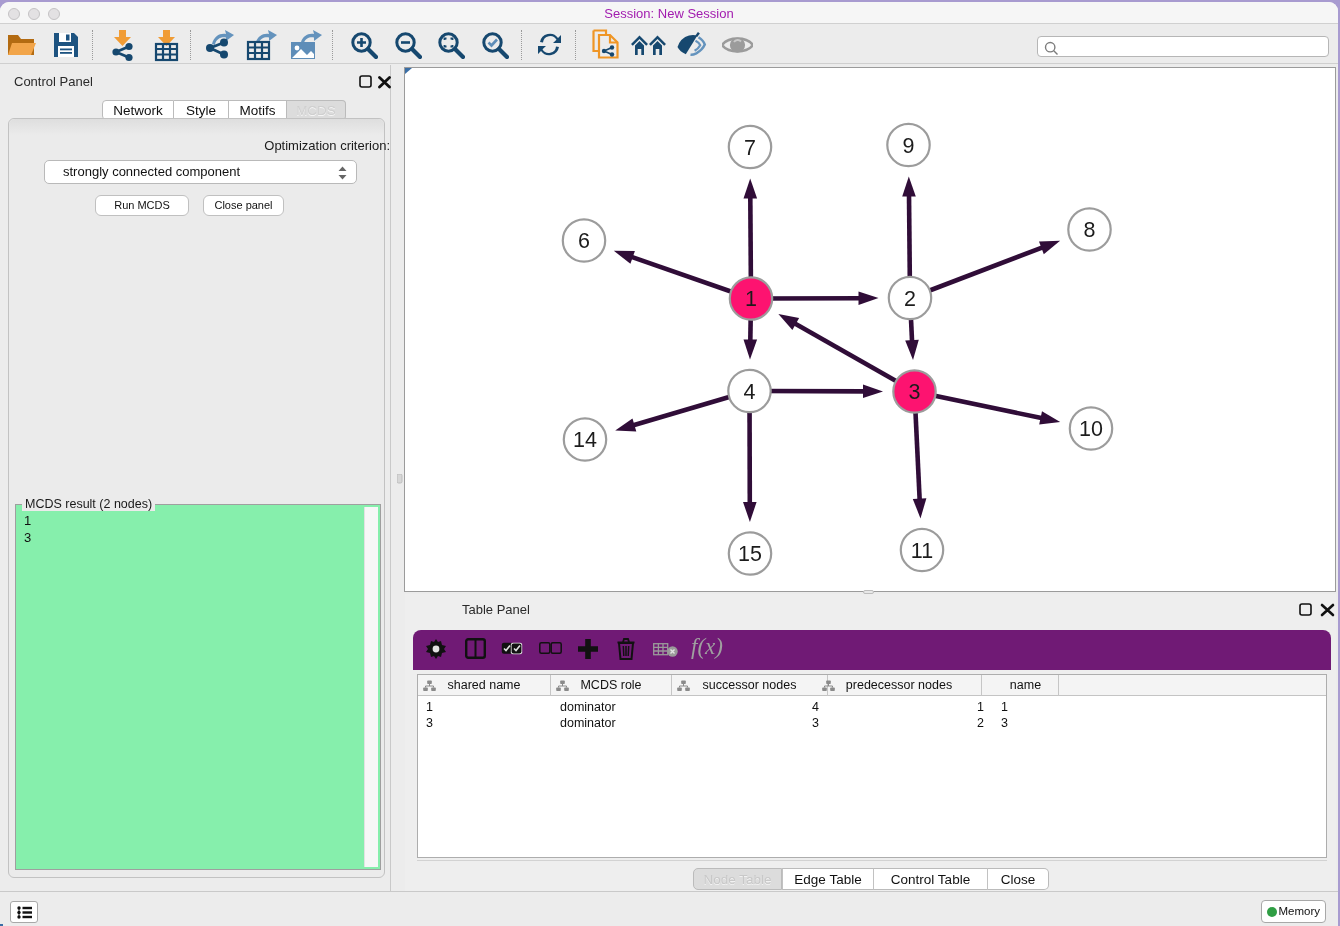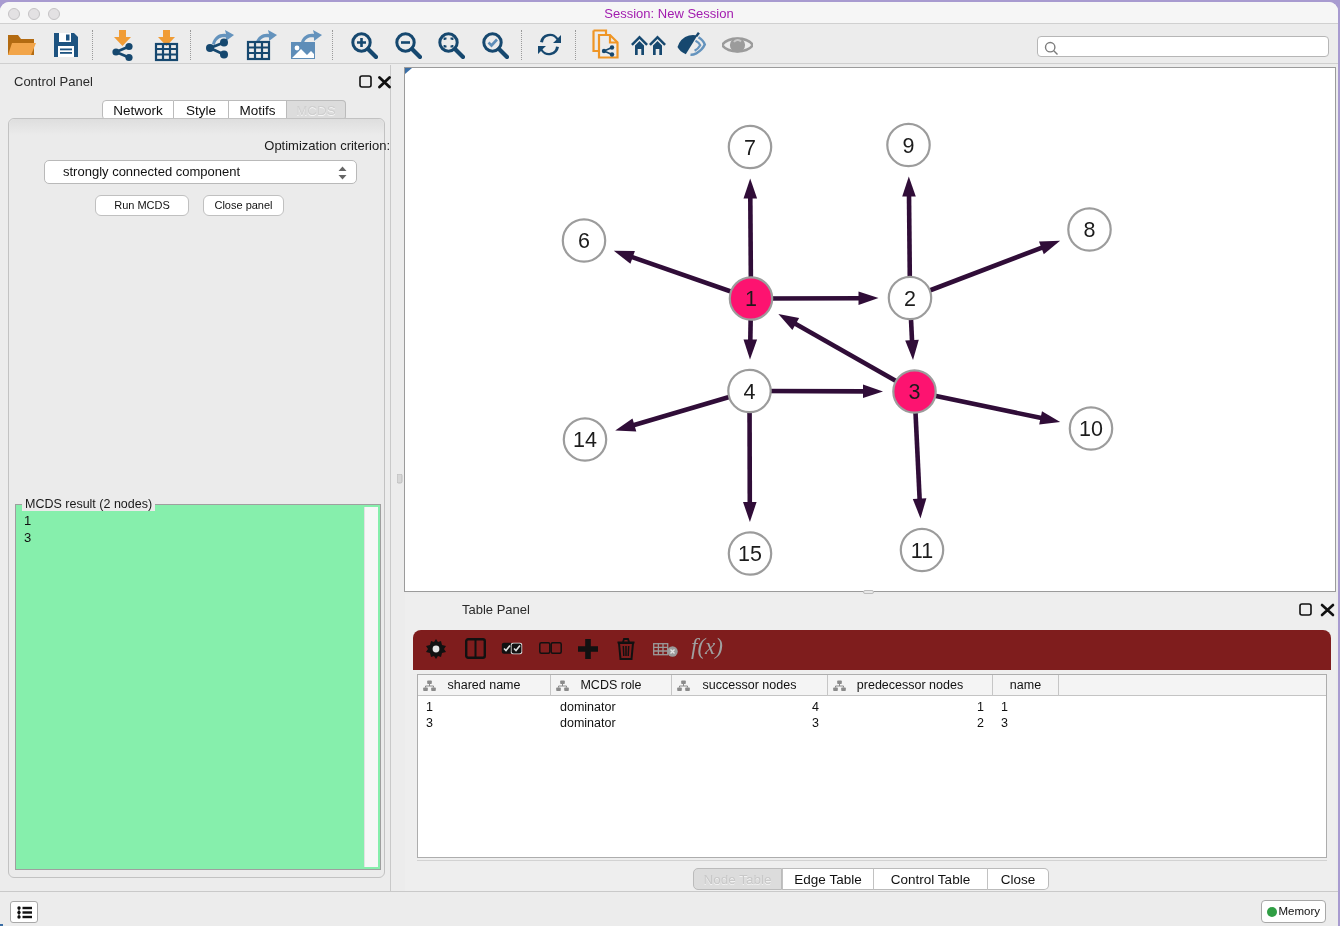--- a/index.html
+++ b/index.html
@@ -33,21 +33,21 @@
 #mcdslegend { position:absolute; left:6px; top:-8px; background:#ebebeb; padding:0 3px; font-size:12.5px; color:#1a1a1a; }
 #mcdsscroll { position:absolute; right:2px; top:2px; width:14px; height:360px; background:#f7f7f7; border-left:1px solid #e2e2e2; }
 
 #netframe { position:absolute; left:404px; top:65px; width:932px; height:525px; background:#fff; border:1px solid #9b9b9b; }
 #nettitle { position:absolute; left:0; top:0; width:100%; height:20px; background:linear-gradient(#f8f8f8,#d8d8d8); border-bottom:1px solid #ababab; }
 #netname { position:absolute; top:3px; width:100%; text-align:center; font-size:12.5px; font-weight:700; color:#111; }
 #graph { position:absolute; left:0; top:18.5px; }
 
 #tpanel { position:absolute; left:405px; top:592px; width:931px; height:297px; background:#eeeeee; }
 #tphead { position:absolute; left:13px; top:8px; font-size:13px; color:#2a2a2a;margin-left:44px; }
-#ttoolbar { position:absolute; left:8px; top:36px; width:918px; height:40px; background:#7f1d1d; border-radius:8px 8px 0 0;text-decoration:underline; }
+#ttoolbar { position:absolute; left:8px; top:36px; width:918px; height:40px; background:#701a75; border-radius:8px 8px 0 0;text-decoration:underline; }
 #ttable { position:absolute; left:12px; top:80px; width:910px; height:184px; background:#fff; border:1px solid #adadad; }
 #thead { position:absolute; left:0; top:0; width:100%; height:21px; background:#f4f4f4; border-bottom:1px solid #c4c4c4; }
 .th { position:absolute; top:0; height:21px; border-right:1px solid #c6c6c6; font-size:12.5px; color:#111; text-align:center; line-height:21px; }
 .orgic { position:absolute; left:5px; top:5px; }
 .td { position:absolute; font-size:12.5px; color:#111; height:16px; line-height:16px; }
 #btabs { position:absolute; left:0; top:274px; width:100%; }
 .btab { position:absolute; top:0; font-size:13.5px; height:22px; line-height:21px; text-align:center; background:#fff; border:1px solid #bbb; color:#111; }
 
 #statusbar { position:absolute; left:0; top:889px; width:1338px; height:35px; background:#ececec; border-top:1px solid #c9c9c9; }
 </style>
@@ -318,21 +318,21 @@
               <rect x="0.2" y="7.5" width="4.6" height="3.6" rx="0.8" fill="#8a8a8a"></rect>
               <rect x="8.2" y="7.5" width="4.6" height="3.6" rx="0.8" fill="#8a8a8a"></rect>
               <path d="M6.5 4 L6.5 6 M2.5 7.5 L2.5 6 L10.5 6 L10.5 7.5" stroke="#8a8a8a" stroke-width="1" fill="none"></path>
             </svg>MCDS role</div>
         <div class="th" style="left:254px; width:156px;"><svg class="orgic" width="13" height="12" viewBox="0 0 13 12">
               <rect x="4.2" y="0.5" width="4.6" height="3.6" rx="0.8" fill="#8a8a8a"></rect>
               <rect x="0.2" y="7.5" width="4.6" height="3.6" rx="0.8" fill="#8a8a8a"></rect>
               <rect x="8.2" y="7.5" width="4.6" height="3.6" rx="0.8" fill="#8a8a8a"></rect>
               <path d="M6.5 4 L6.5 6 M2.5 7.5 L2.5 6 L10.5 6 L10.5 7.5" stroke="#8a8a8a" stroke-width="1" fill="none"></path>
             </svg>successor nodes</div>
-        <div class="th" style="left:410px; width:165px;text-align:center;"><svg class="orgic" width="13" height="12" viewBox="0 0 13 12">
+        <div class="th" style="left:399px; width:165px;text-align:center;"><svg class="orgic" width="13" height="12" viewBox="0 0 13 12">
               <rect x="4.2" y="0.5" width="4.6" height="3.6" rx="0.8" fill="#8a8a8a"></rect>
               <rect x="0.2" y="7.5" width="4.6" height="3.6" rx="0.8" fill="#8a8a8a"></rect>
               <rect x="8.2" y="7.5" width="4.6" height="3.6" rx="0.8" fill="#8a8a8a"></rect>
               <path d="M6.5 4 L6.5 6 M2.5 7.5 L2.5 6 L10.5 6 L10.5 7.5" stroke="#8a8a8a" stroke-width="1" fill="none"></path>
             </svg>predecessor nodes</div>
         <div class="th" style="left:575px; width:66px;">name</div>
       </div>
       <div class="td" style="left:8px; top:24px;">1</div>
       <div class="td" style="left:142px; top:24px;">dominator</div>
       <div class="td" style="left:254px; top:24px; width:147px; text-align:right;">4</div>

